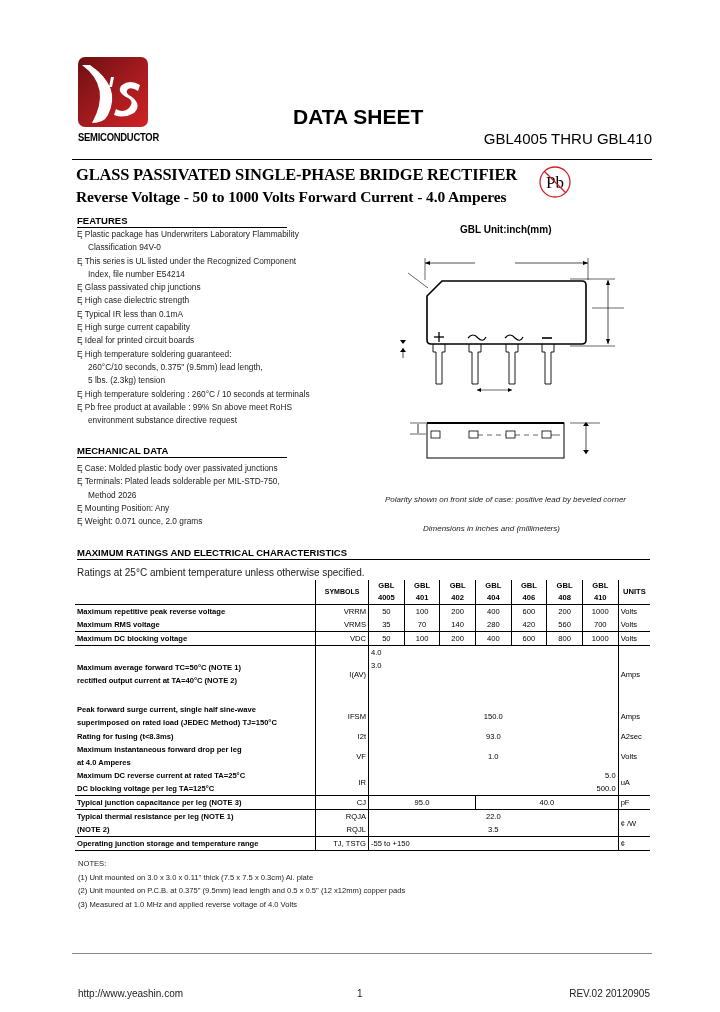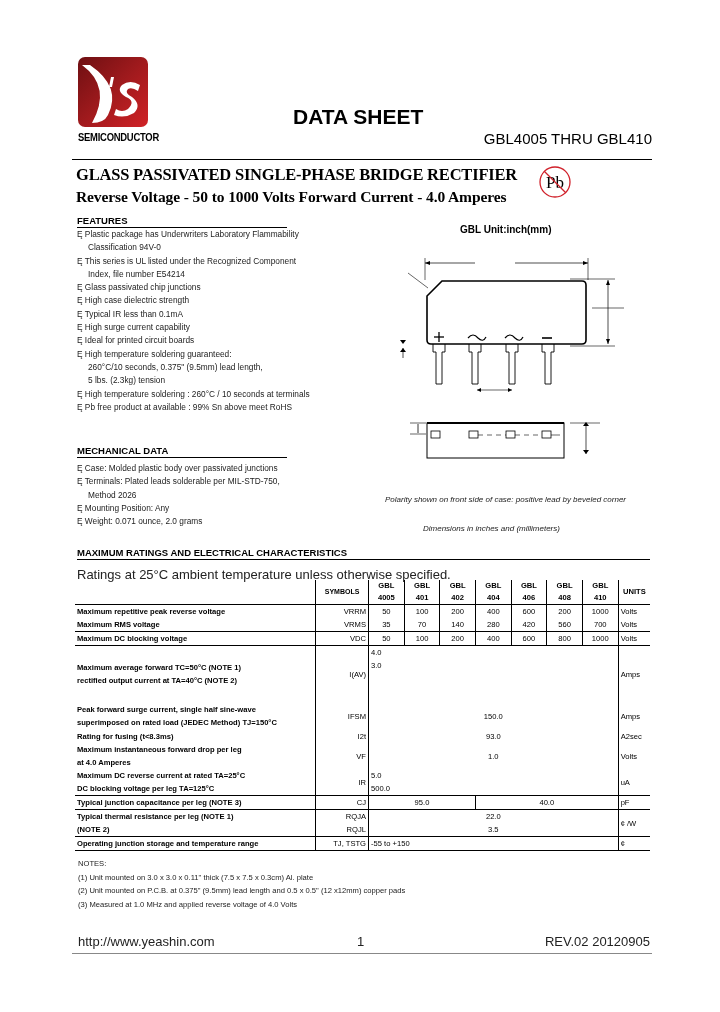--- a/index.html
+++ b/index.html
@@ -25,21 +25,21 @@
   table.spec td { padding: 0 2px; height: 13px; vertical-align: middle; }
   table.spec .lbl { font-weight: bold; white-space: nowrap; width: 242px; }
   table.spec .sym { text-align: right; width: 50px; border-left: 1px solid #000; border-right: 1px solid #000; }
   table.spec .val { text-align: center; width: 33px; }
   table.spec .unit { text-align: left; border-left: 1px solid #000; width: 28px; white-space: nowrap; }
   table.spec .hdr { font-weight: bold; text-align: center; line-height: 12px; }
   table.spec .vb { border-left: 1px solid #000; }
   table.spec tr.bt td { border-top: 1px solid #000; }
   table.spec tr.bb td { border-bottom: 1px solid #000; }
   .notes { left: 78px; top: 857px; font-size: 7.6px; color: #222; line-height: 13.5px; }
-  .footer { top: 934px; font-size: 13px; color: #222; }
+  .footer { top: 988px; font-size: 10px; color: #222; }
   .footer-rule { left: 72px; top: 953px; width: 580px; height: 1px; background: #888; }
 </style>
 </head>
 <body>
 
 <div class="abs logo">
   <svg width="70" height="70" viewBox="0 0 70 70">
     <path d="M4 8 Q34 30 14 66 Q26 66 30 58 Q44 30 12 8 Z" fill="#ffffff"></path>
     <path d="M33 20 L36 20 L34 30 L31 30 Z" fill="#ffffff"></path>
     <path d="M62 28 Q52 22 44 28 Q38 34 48 40 Q58 44 50 52 Q44 56 38 52 L36 58 Q46 62 56 56 Q64 48 54 40 Q46 36 50 32 Q54 30 60 34 Z" fill="#ffffff"></path>
@@ -69,20 +69,21 @@
   <div class="item"><span>Ę</span> <span>Glass passivated chip junctions</span></div>
   <div class="item"><span>Ę</span> <span>High case dielectric strength</span></div>
   <div class="item"><span>Ę</span> <span>Typical IR less than 0.1mA</span></div>
   <div class="item"><span>Ę</span> <span>High surge current capability</span></div>
   <div class="item"><span>Ę</span> <span>Ideal for printed circuit boards</span></div>
   <div class="item"><span>Ę</span> <span>High temperature soldering guaranteed:</span></div>
   <div class="cont">260°C/10 seconds, 0.375" (9.5mm) lead length,</div>
   <div class="cont">5 lbs. (2.3kg) tension</div>
   <div class="item"><span>Ę</span> <span>High temperature soldering : 260°C / 10 seconds at terminals</span></div>
   <div class="item"><span>Ę</span> <span>Pb free product at available : 99% Sn above meet RoHS</span></div>
+  <div class="cont">environment substance directive request</div>
 </div>
 
 <div class="abs sec-head" style="left:77px; top:445px;">MECHANICAL DATA</div>
 <div class="abs sec-rule" style="left:77px; top:457px; width:210px;"></div>
 <div class="abs list" style="left:77px; top:462px;">
   <div class="item"><span>Ę</span> <span>Case: Molded plastic body over passivated junctions</span></div>
   <div class="item"><span>Ę</span> <span>Terminals: Plated leads solderable per MIL-STD-750,</span></div>
   <div class="cont">Method 2026</div>
   <div class="item"><span>Ę</span> <span>Mounting Position: Any</span></div>
   <div class="item"><span>Ę</span> <span>Weight: 0.071 ounce, 2.0 grams</span></div>
@@ -155,21 +156,21 @@
     <line x1="216" y1="186" x2="216" y2="214" stroke="#000" stroke-width="0.7"></line>
     <polygon points="213,186 219,186 216,182" fill="#000"></polygon>
     <polygon points="213,210 219,210 216,214" fill="#000"></polygon>
   </svg>
   <div class="abs diag-caption" style="left:15px; top:255px;">Polarity shown on front side of case: positive lead by beveled corner</div>
   <div class="abs diag-caption" style="left:53px; top:284px;">Dimensions in inches and (millimeters)</div>
 </div>
 
 <div class="abs sec-head" style="left:77px; top:547px;">MAXIMUM RATINGS AND ELECTRICAL CHARACTERISTICS</div>
 <div class="abs sec-rule" style="left:77px; top:559px; width:573px;"></div>
-<div class="abs" style="left:77px; top:567px; font-size:13px; color:#222;">Ratings at 25°C ambient temperature unless otherwise specified.</div>
+<div class="abs" style="left:77px; top:567px; font-size:10px; color:#222;">Ratings at 25°C ambient temperature unless otherwise specified.</div>
 
 <table class="spec">
   <tbody>
       <tr class="bb">
     <td class="lbl"></td>
     <td class="sym hdr" style="font-size:7px;">SYMBOLS</td>
     <td class="val hdr"><span>GBL</span><br><span>4005</span></td>
     <td class="val hdr vb"><span>GBL</span><br><span>401</span></td>
     <td class="val hdr vb"><span>GBL</span><br><span>402</span></td>
     <td class="val hdr vb"><span>GBL</span><br><span>404</span></td>
@@ -234,21 +235,21 @@
   </tr>
   <tr>
     <td class="lbl" style="height:26px; line-height:13px;"><span>Maximum instantaneous forward drop per leg</span><br><span>at 4.0 Amperes</span></td>
     <td class="sym">VF</td>
     <td colspan="7" style="text-align:center;">1.0</td>
     <td class="unit">Volts</td>
   </tr>
   <tr class="bb">
     <td class="lbl" style="height:26px; line-height:13px;"><span>Maximum DC reverse current at rated TA=25°C</span><br><span>DC blocking voltage per leg TA=125°C</span></td>
     <td class="sym">IR</td>
-    <td colspan="7" style="text-align:left; line-height:13px;"><span>5.0</span><br><span>500.0</span></td>
+    <td colspan="7" style="text-align:right; line-height:13px;"><span>5.0</span><br><span>500.0</span></td>
     <td class="unit">uA</td>
   </tr>
   <tr class="bb">
     <td class="lbl">Typical junction capacitance per leg (NOTE 3)</td>
     <td class="sym">CJ</td>
     <td colspan="3" style="text-align:center;">95.0</td>
     <td colspan="4" class="vb" style="text-align:center;">40.0</td>
     <td class="unit">pF</td>
   </tr>
   <tr class="bb">

